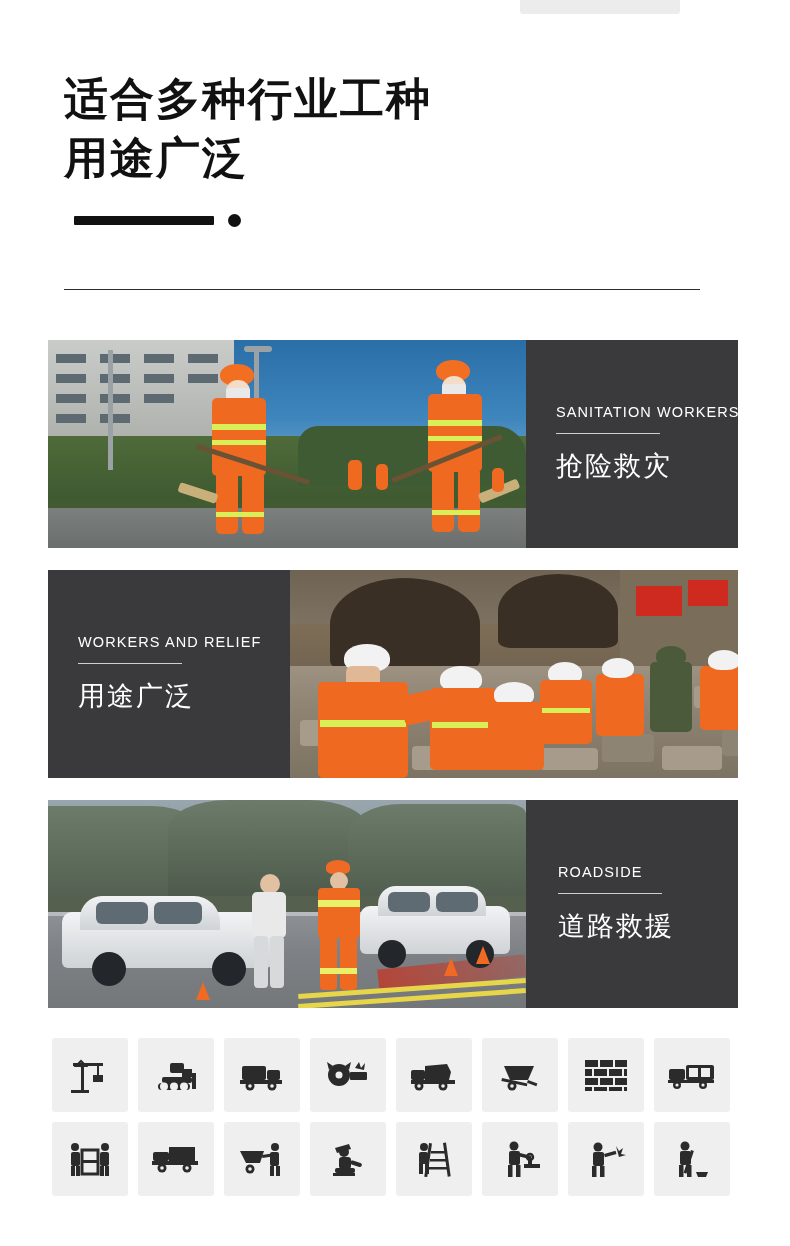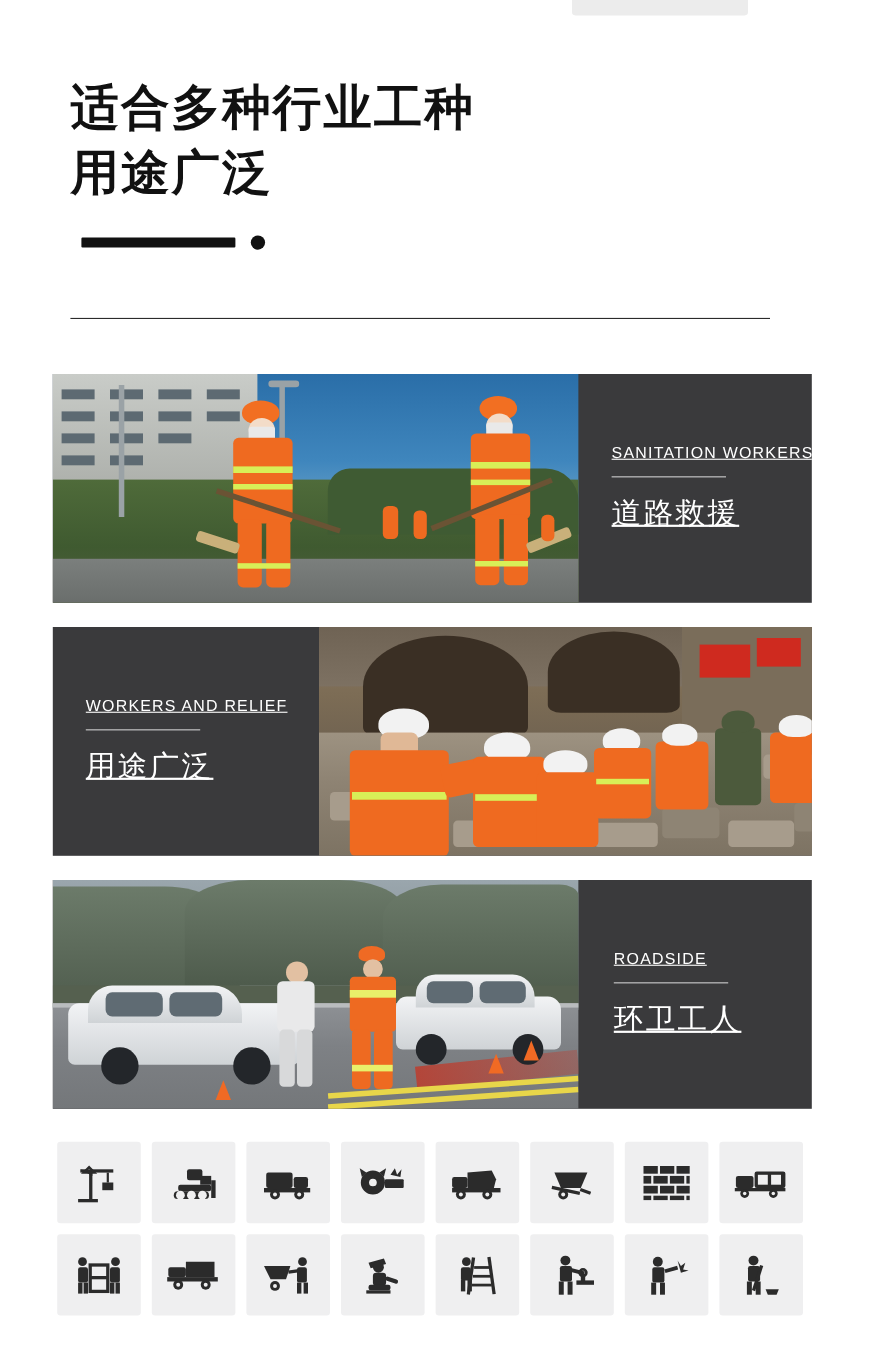--- a/index.html
+++ b/index.html
@@ -103,21 +103,20 @@
     overflow: hidden;
     flex: 0 0 478px;
   }
   .card-text {
     flex: 1 1 auto;
     position: relative;
     color: #ffffff;
     display: flex;
     flex-direction: column;
     justify-content: center;
-    text-decoration: underline;
   }
   .card-text .en {
     font-size: 14.5px;
     letter-spacing: 1.1px;
     color: #ffffff;
     font-family: "Liberation Sans", sans-serif;
     white-space: nowrap;
   }
   .card-text .divider {
     width: 104px;
@@ -273,21 +272,21 @@
     <div class="ph p1-broom" style="left:340px;top:116px;width:118px;height:5px;transform:rotate(-22deg);"></div>
     <div class="ph" style="left:430px;top:146px;width:42px;height:10px;background:#c9b07a;border-radius:3px;transform:rotate(-22deg);"></div>
 
     <div class="ph p1-worker" style="left:300px;top:120px;width:14px;height:30px;"></div>
     <div class="ph p1-worker" style="left:328px;top:124px;width:12px;height:26px;"></div>
     <div class="ph p1-worker" style="left:444px;top:128px;width:12px;height:24px;"></div>
   </div>
   <div class="card-text">
     <div class="en">SANITATION WORKERS</div>
     <div class="divider"></div>
-    <div class="zh">道路救援</div>
+    <div class="zh">抢险救灾</div>
   </div>
 </div>
 
 <div class="card" id="card-2">
   <div class="card-text">
     <div class="en">WORKERS AND RELIEF</div>
     <div class="divider"></div>
     <div class="zh">用途广泛</div>
   </div>
   <div class="card-photo">
@@ -379,21 +378,21 @@
     <div class="ph p3-orange" style="left:292px;top:136px;width:17px;height:54px;"></div>
     <div class="ph" style="left:272px;top:168px;width:37px;height:6px;background:#e9f06a;"></div>
 
     <div class="ph p3-cone" style="left:396px;top:158px;"></div>
     <div class="ph p3-cone" style="left:428px;top:146px;"></div>
     <div class="ph p3-cone" style="left:148px;top:182px;"></div>
   </div>
   <div class="card-text">
     <div class="en">ROADSIDE</div>
     <div class="divider"></div>
-    <div class="zh">环卫工人</div>
+    <div class="zh">道路救援</div>
   </div>
 </div>
 
 <div class="icon-grid">
 
   <div class="icon-cell">
     <svg width="46" height="40" viewBox="0 0 46 40">
         <g fill="#2b2b2b">
       <rect x="6" y="8" width="30" height="3"></rect>
           <rect x="14" y="11" width="3" height="24"></rect>

